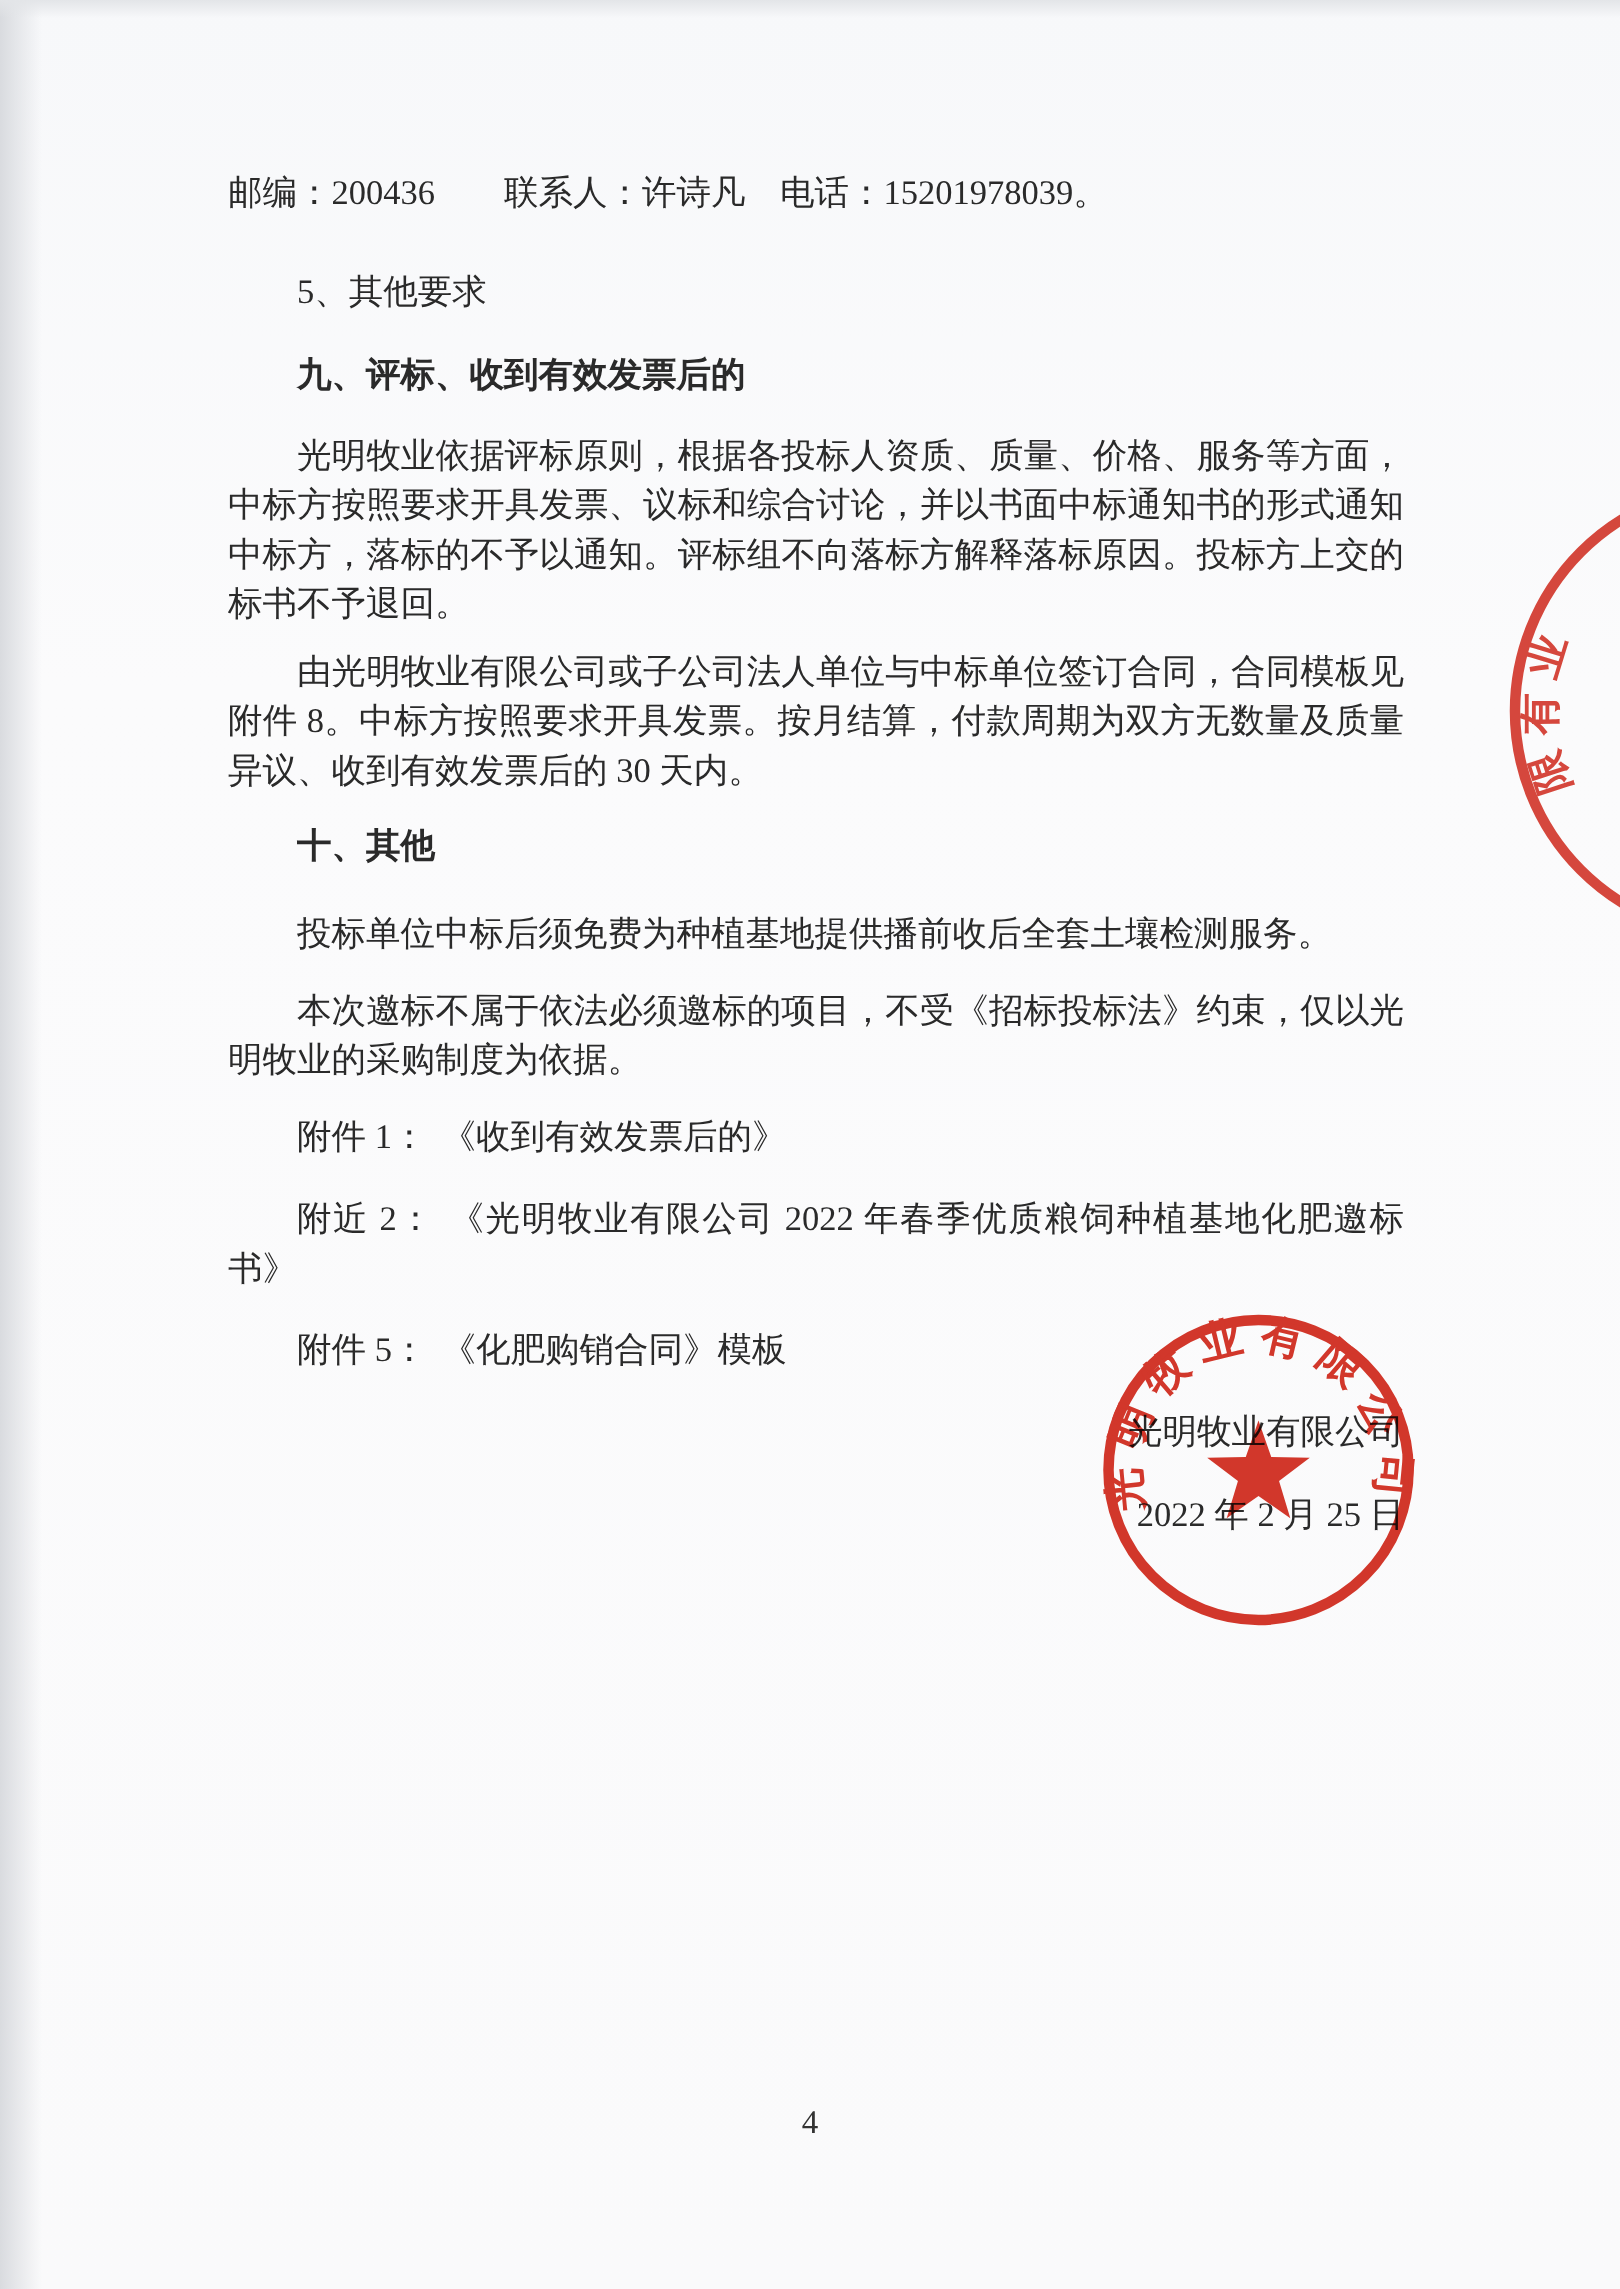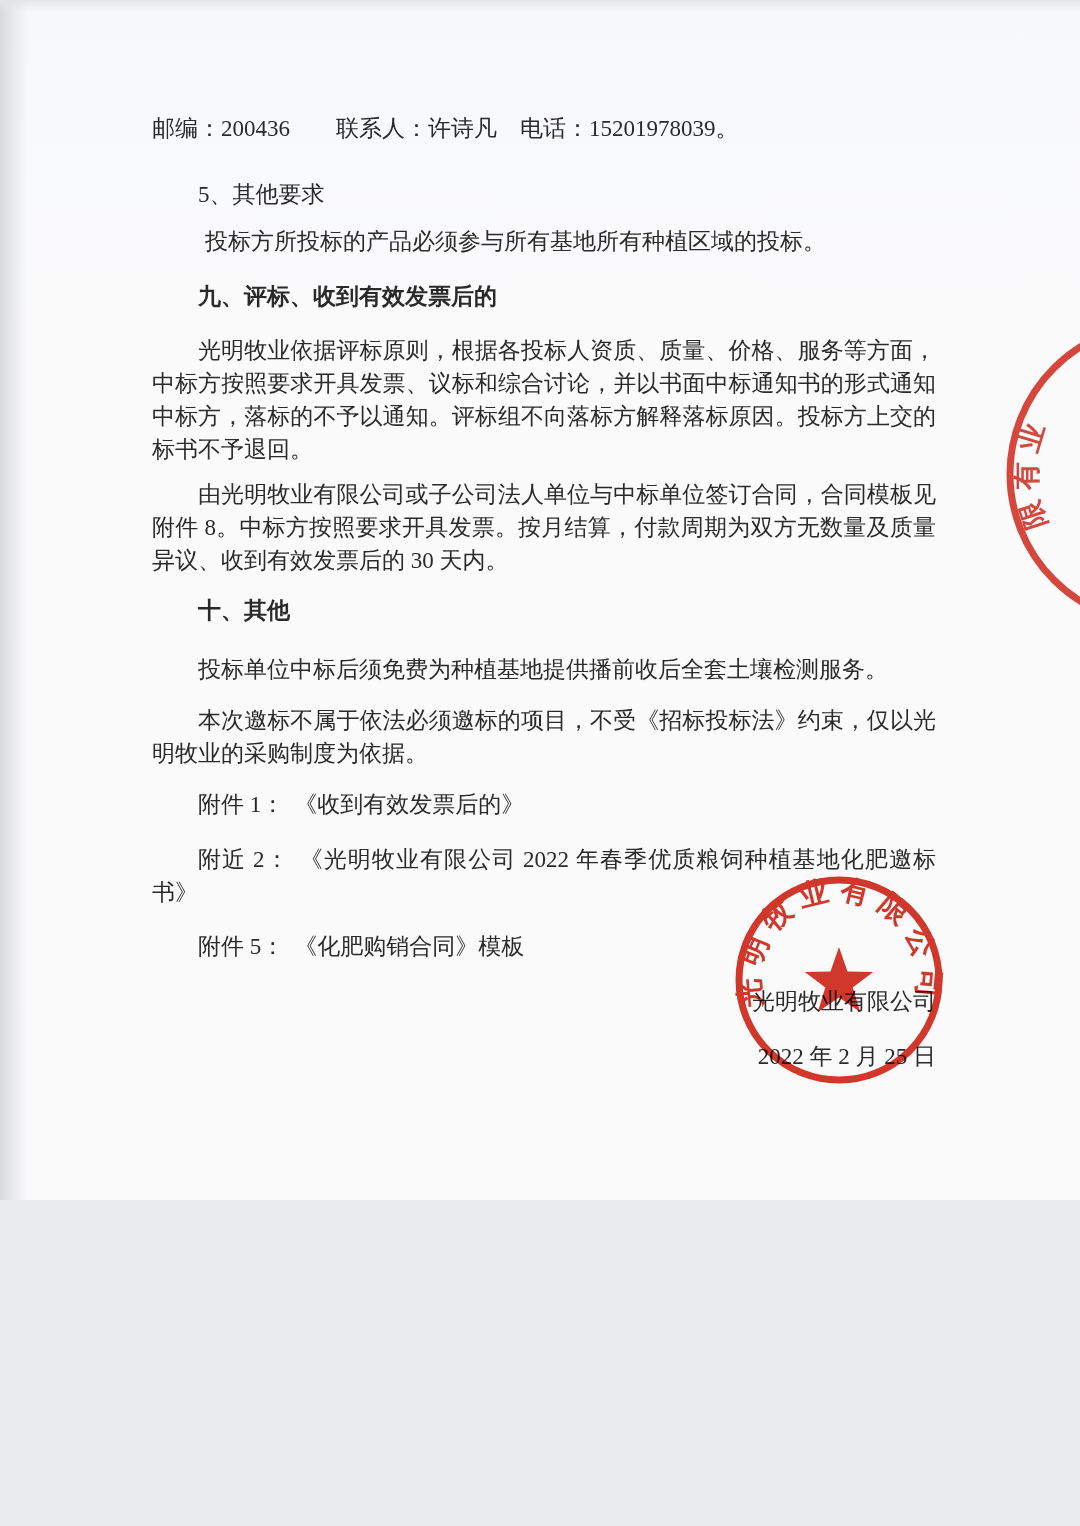--- a/index.html
+++ b/index.html
@@ -3,21 +3,21 @@
 <meta charset="utf-8">
 <style>
   html,body { margin:0; padding:0; }
   body {
     width:1080px; height:1526px;
     background:#e9ebee;
     font-family:"Liberation Serif","DejaVu Serif",serif;
   }
   .page {
     position:relative;
-    width:1080px; height:1200px;
+    width:1080px; height:1526px;
     background:linear-gradient(180deg,#f7f8fa 0%, #fbfbfc 30%, #fafafb 100%);
     overflow:hidden;
     color:#2a2a2a;
   }
   
   .page::before {
     content:""; position:absolute; left:0; top:0; bottom:0; width:28px;
     background:linear-gradient(90deg,#d9dbdf, rgba(250,250,251,0));
     pointer-events:none;
   }
@@ -64,21 +64,20 @@
 <body>
 
 <div class="page">
 
   <div class="content">
 
     <p class="contact-line">邮编：200436　　联系人：许诗凡　电话：15201978039。</p>
 
     <p class="sub-heading">5、其他要求</p>
 
-    <p class="req-para">投标方所投标的产品必须参与所有基地所有种植区域的投标。</p>
 
     <p class="sec-heading">九、评标、收到有效发票后的</p>
 
     <p class="body-para mt21">光明牧业依据评标原则，根据各投标人资质、质量、价格、服务等方面，中标方按照要求开具发票、议标和综合讨论，并以书面中标通知书的形式通知中标方，落标的不予以通知。评标组不向落标方解释落标原因。投标方上交的标书不予退回。</p>
 
     <p class="body-para mt12">由光明牧业有限公司或子公司法人单位与中标单位签订合同，合同模板见附件 8。中标方按照要求开具发票。按月结算，付款周期为双方无数量及质量异议、收到有效发票后的 30 天内。</p>
 
     <p class="sec-heading h10">十、其他</p>
 
     <p class="body-para mt26">投标单位中标后须免费为种植基地提供播前收后全套土壤检测服务。</p>

